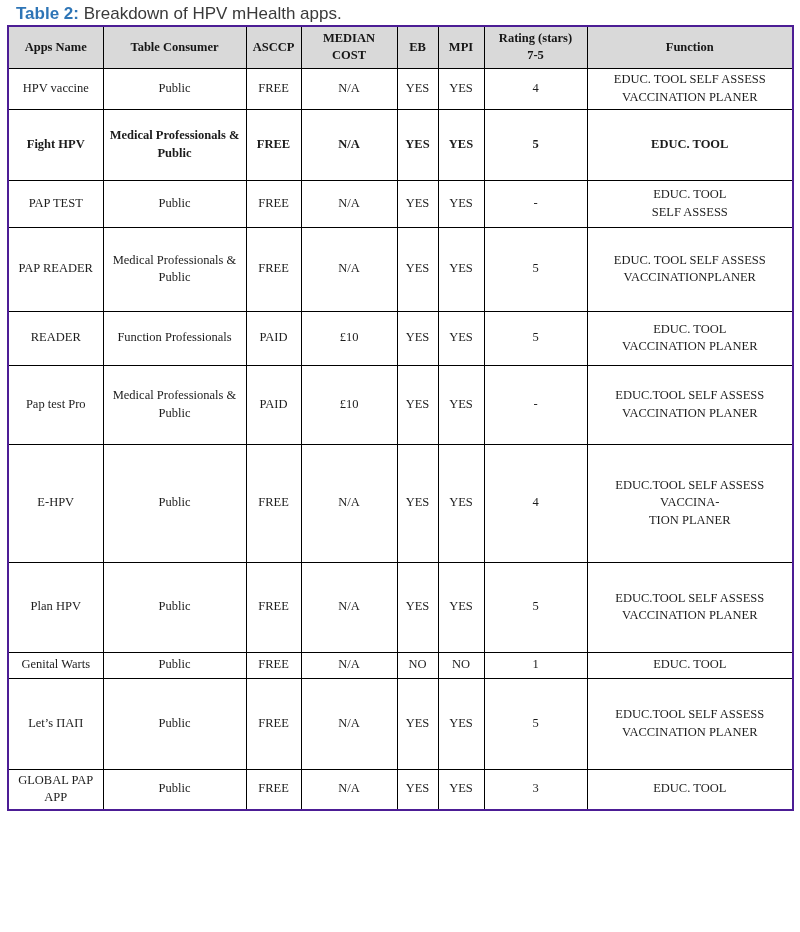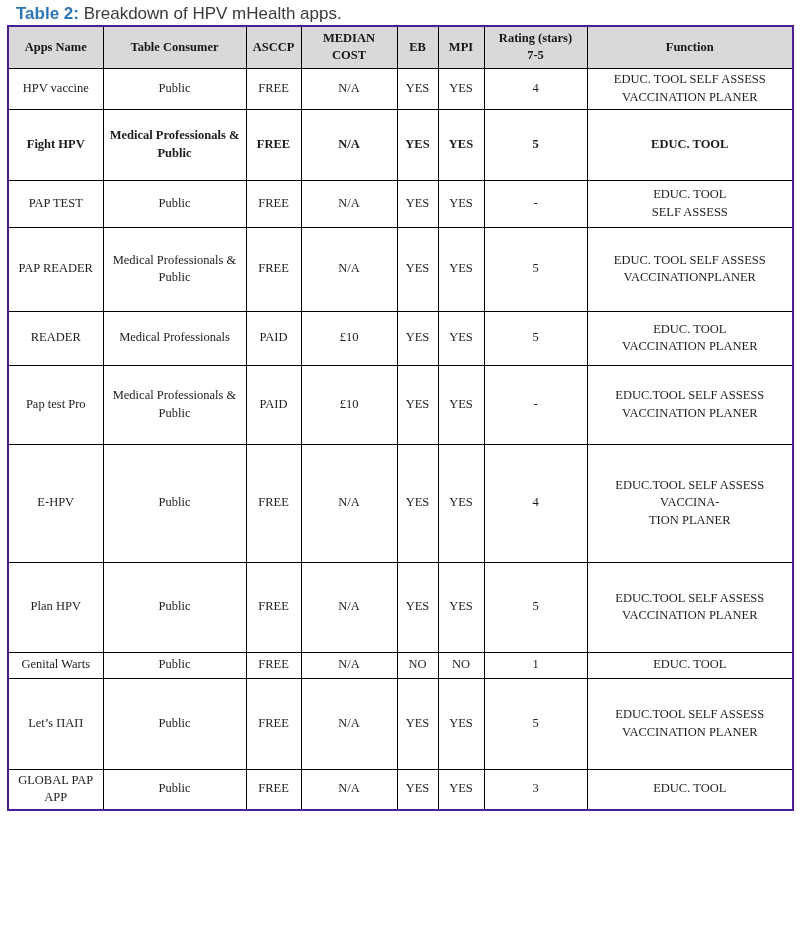--- a/index.html
+++ b/index.html
@@ -131,21 +131,21 @@
         <td>FREE</td>
         <td>N/A</td>
         <td>YES</td>
         <td>YES</td>
         <td>5</td>
         <td>EDUC. TOOL SELF ASSESS
 VACCINATIONPLANER</td>
       </tr>
       <tr style="height: 54px;">
         <td>READER</td>
-        <td>Medical Professionals</td>
+        <td>Function Professionals</td>
         <td>PAID</td>
         <td>£10</td>
         <td>YES</td>
         <td>YES</td>
         <td>5</td>
         <td>EDUC. TOOL
 VACCINATION PLANER</td>
       </tr>
       <tr style="height: 79px; margin-top: 13px;">
         <td>Pap test Pro</td>

